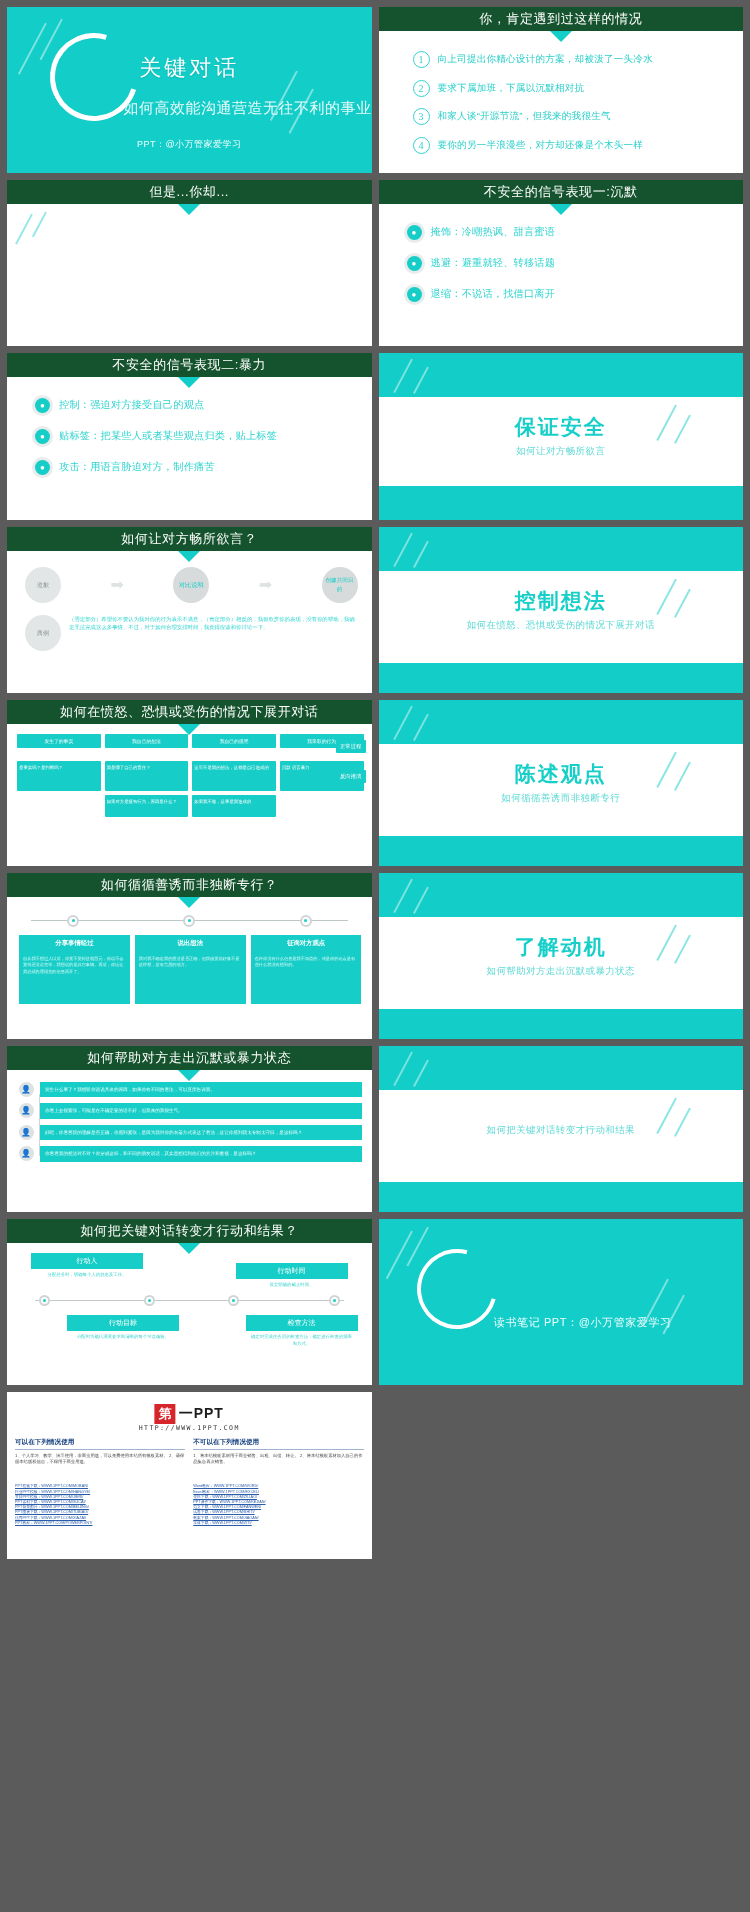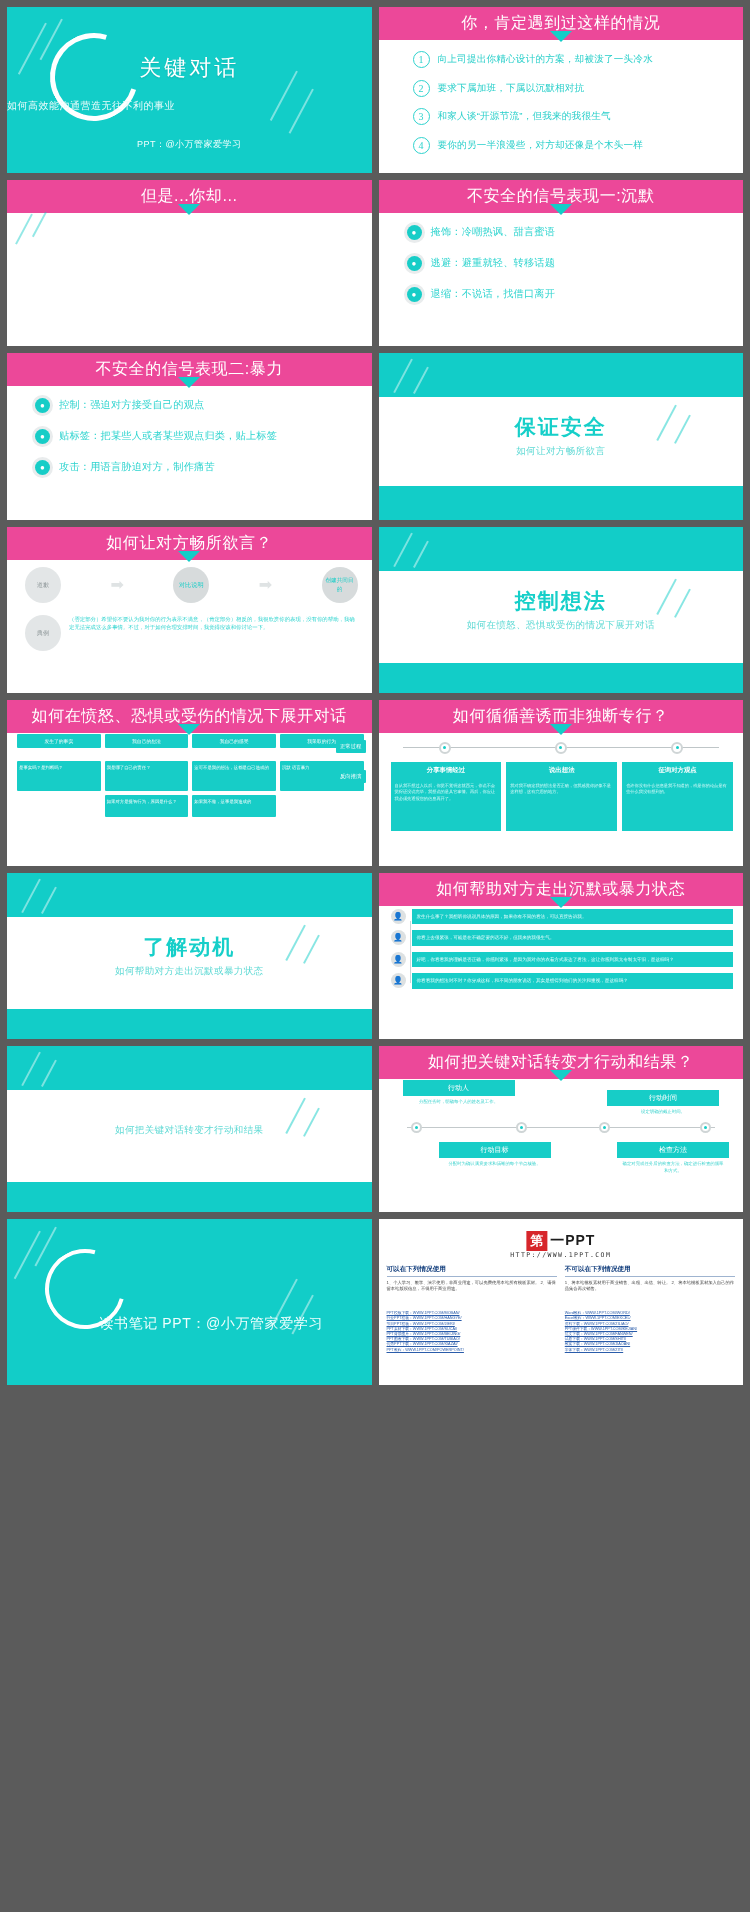--- a/index.html
+++ b/index.html
@@ -41,32 +41,32 @@
     transform:rotate(-28deg);
   }
   .cover .title{
     position:absolute; left:0; right:0; top:46px;
     text-align:center; color:#fff;
     font-size:22px; letter-spacing:3px; font-weight:400;
     text-shadow:0 1px 2px rgba(0,0,0,.12);
   }
   .cover .subtitle{
     position:absolute; left:0; right:0; top:92px;
-    text-align:left; color:#eafcfb; font-size:10px; letter-spacing:.5px;
+    text-align:right; color:#eafcfb; font-size:15px; letter-spacing:.5px;
   }
   .cover .credit{
     position:absolute; left:0; right:0; bottom:22px;
     text-align:center; color:#f2fffe; font-size:9px; letter-spacing:.5px;
   }
 
   
   .hdr{
-    position:absolute; left:0; right:0; top:0; height:33px;
-    background:#ec4899; color:#ffffff;
-    font-size:16px; letter-spacing:.6px;
+    position:absolute; left:0; right:0; top:0; height:24px;
+    background:#14532d; color:#ffffff;
+    font-size:13px; letter-spacing:.6px;
     display:flex; align-items:center; justify-content:center;
     text-align:center;
   }
   .notch{
     position:absolute; left:50%; top:24px; width:0; height:0;
     margin-left:-11px;
     border-left:11px solid transparent;
     border-right:11px solid transparent;
     border-top:11px solid #12cdc8;
   }
@@ -199,21 +199,21 @@
   .thanks .ring{
     position:absolute; left:38px; top:30px; width:80px; height:80px; border-radius:50%;
     border:4px solid #ffffff; border-right-color:transparent; transform:rotate(-30deg);
   }
   .thanks .ty{
     position:absolute; left:0; right:0; top:56px; text-align:center;
     color:#fff; font-size:25px; letter-spacing:6px;
   }
   .thanks .sub{
     position:absolute; left:0; right:0; top:96px; text-align:center;
-    color:#effffe; font-size:14px; letter-spacing:.6px;margin-left:44px;
+    color:#effffe; font-size:11px; letter-spacing:.6px;margin-left:44px;
   }
 
   
   .lic{ background:#fff; position:relative; }
   .lic .logo{
     position:absolute; left:50%; transform:translateX(-50%); top:12px;
     display:flex; align-items:center;
   }
   .lic .logo .sq{
     background:#d7262b; color:#fff; font-size:13px; font-weight:700;
@@ -396,20 +396,36 @@
         <div class="cell" style="visibility:hidden"></div>
         <div class="cell">如果对方是提智行为，原因是什么？</div>
         <div class="cell">如果我不做，这事是我造成的</div>
         <div class="cell" style="visibility:hidden"></div>
       </div>
     </div>
     <div class="sidelbl" style="top:40px;">正常过程</div>
     <div class="sidelbl" style="top:70px;">反向推演</div>
   </div>
 
+  <div class="slide">
+    <div class="topband" style="height:44px;"></div>
+    <div class="botband" style="height:30px;"></div>
+    <div class="stripes" style="left:18px;top:4px;width:80px;height:44px;">
+      <i style="left:14px;top:2px;height:38px;"></i>
+      <i style="left:30px;top:10px;height:30px;"></i>
+    </div>
+    <div class="stripes" style="right:18px;top:50px;width:60px;height:58px;">
+      <i style="left:10px;top:2px;height:40px;background:rgba(18,205,200,.5)"></i>
+      <i style="left:24px;top:12px;height:32px;background:rgba(18,205,200,.5)"></i>
+    </div>
+    <div class="bigtitle">
+      <div class="t">陈述观点</div>
+      <div class="s">如何循循善诱而非独断专行</div>
+    </div>
+  </div>
 
   <div class="slide">
     <div class="hdr">如何循循善诱而非独断专行？</div>
     <div class="notch"></div>
     <div class="tl">
       <div class="bar"></div>
       <div class="node" style="left:44px;">
           <i></i>
         </div>
       <div class="node" style="left:50%;margin-left:-6px;">

